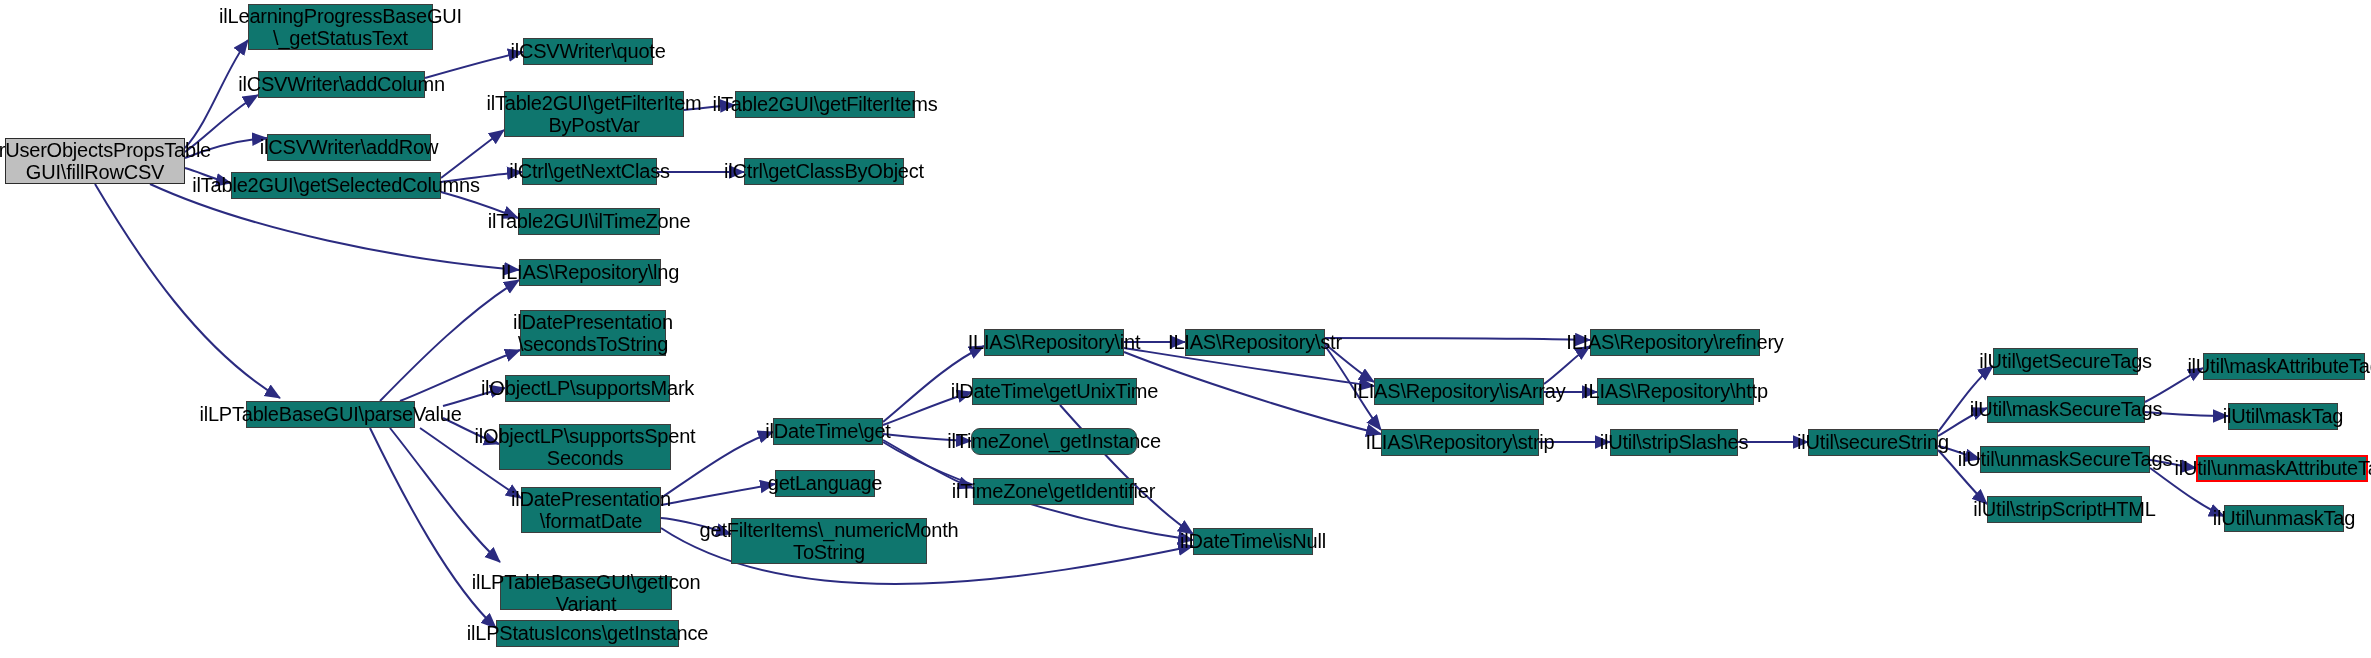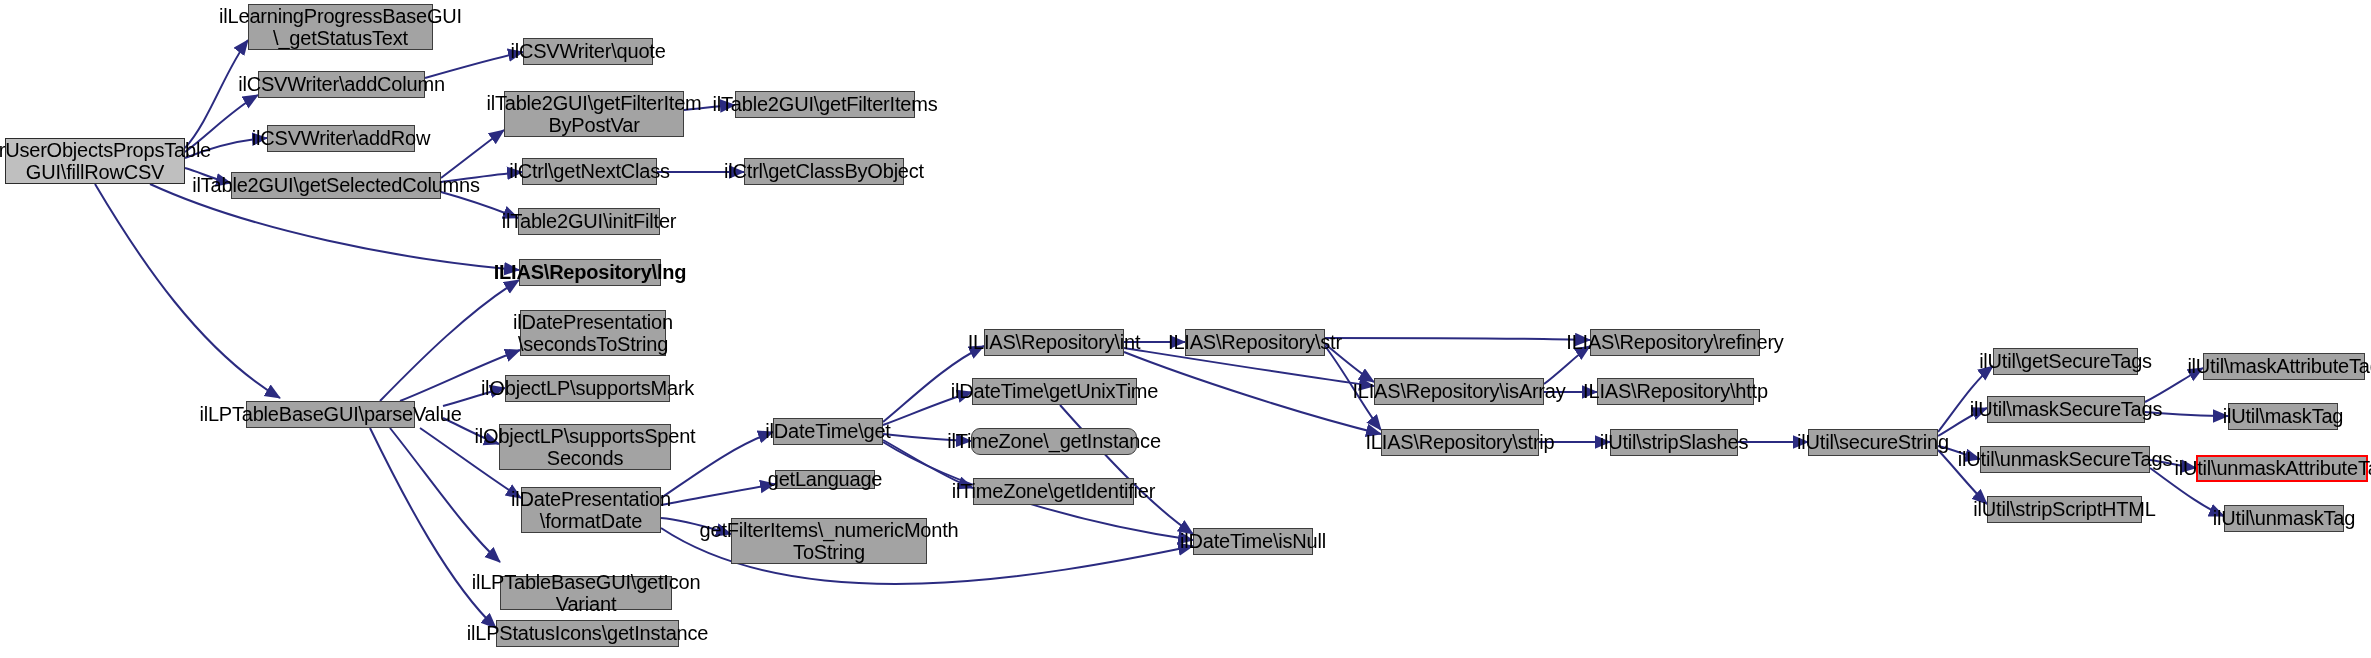--- a/index.html
+++ b/index.html
@@ -1,21 +1,21 @@
 <!DOCTYPE html>
 <html><head>
 <meta charset="utf-8">
 <style>
   html,body{margin:0;padding:0;background:#ffffff;}
   #canvas{position:relative;width:2371px;height:658px;background:#ffffff;
           font-family:"Liberation Sans","DejaVu Sans",sans-serif;}
   svg#edges{position:absolute;left:0;top:0;width:2371px;height:658px;overflow:visible;}
   .node{position:absolute;box-sizing:border-box;display:flex;align-items:center;
         justify-content:center;text-align:center;border:1.6px solid #3d3d3d;
-        background:#a3a3a3;color:#000000;font-size:20px;line-height:1.12;
+        background:#0f766e;color:#000000;font-size:20px;line-height:1.12;
         letter-spacing:-0.2px;white-space:pre-line;padding:0 4px;}
   .node.root{background:#bfbfbf;border-color:#2b2b2b;}
   .node.highlight{border-color:#ff0000;border-width:2px;}
 </style>
 </head>
 <body>
 
 <div id="canvas">
   <svg id="edges" viewBox="0 0 2371 658" xmlns="http://www.w3.org/2000/svg">
     <defs>
@@ -72,43 +72,43 @@
         <path d="M2150,460 C2165,462 2180,466 2196,468" fill="none" stroke="#2b2b80" stroke-width="2" marker-end="url(#arrow)"></path>
         <path d="M2150,468 C2175,486 2200,506 2224,516" fill="none" stroke="#2b2b80" stroke-width="2" marker-end="url(#arrow)"></path>
       </g>
   </svg>
   <div id="node-layer">
       <div class="node root" style="left: 5px; top: 138px; width: 180px; height: 46px;">ilTrUserObjectsPropsTable
 GUI\fillRowCSV</div>
       <div class="node" style="left: 248px; top: 4px; width: 185px; height: 46px;">ilLearningProgressBaseGUI
 \_getStatusText</div>
       <div class="node" style="left: 258px; top: 71px; width: 167px; height: 27px;">ilCSVWriter\addColumn</div>
-      <div class="node" style="left: 267px; top: 125px; width: 148px; height: 27px;">ilCSVWriter\addRow</div>
+      <div class="node" style="left: 267px; top: 134px; width: 164px; height: 27px;">ilCSVWriter\addRow</div>
       <div class="node" style="left: 231px; top: 172px; width: 210px; height: 27px;">ilTable2GUI\getSelectedColumns</div>
       <div class="node" style="left: 523px; top: 38px; width: 130px; height: 27px;">ilCSVWriter\quote</div>
       <div class="node" style="left: 504px; top: 91px; width: 180px; height: 46px;">ilTable2GUI\getFilterItem
 ByPostVar</div>
       <div class="node" style="left: 522px; top: 158px; width: 135px; height: 27px;">ilCtrl\getNextClass</div>
-      <div class="node" style="left: 518px; top: 208px; width: 142px; height: 27px;">ilTable2GUI\initFilter</div>
-      <div class="node" style="left: 519px; top: 259px; width: 142px; height: 27px; font-weight: bold;">ILIAS\Repository\lng</div>
+      <div class="node" style="left: 518px; top: 208px; width: 142px; height: 27px;">ilTable2GUI\ilTimeZone</div>
+      <div class="node" style="left: 519px; top: 259px; width: 142px; height: 27px;">ILIAS\Repository\lng</div>
       <div class="node" style="left: 735px; top: 91px; width: 180px; height: 27px;">ilTable2GUI\getFilterItems</div>
       <div class="node" style="left: 744px; top: 158px; width: 160px; height: 27px;">ilCtrl\getClassByObject</div>
       <div class="node" style="left: 520px; top: 310px; width: 146px; height: 46px;">ilDatePresentation
 \secondsToString</div>
       <div class="node" style="left: 505px; top: 375px; width: 165px; height: 27px;">ilObjectLP\supportsMark</div>
       <div class="node" style="left: 499px; top: 424px; width: 172px; height: 46px;">ilObjectLP\supportsSpent
 Seconds</div>
       <div class="node" style="left: 246px; top: 401px; width: 169px; height: 27px;">ilLPTableBaseGUI\parseValue</div>
       <div class="node" style="left: 521px; top: 487px; width: 140px; height: 46px;">ilDatePresentation
 \formatDate</div>
       <div class="node" style="left: 500px; top: 576px; width: 172px; height: 34px;">ilLPTableBaseGUI\getIcon
 Variant</div>
       <div class="node" style="left: 496px; top: 620px; width: 183px; height: 27px;">ilLPStatusIcons\getInstance</div>
       <div class="node" style="left: 773px; top: 418px; width: 110px; height: 27px;">ilDateTime\get</div>
-      <div class="node" style="left: 775px; top: 470px; width: 100px; height: 19px;">getLanguage</div>
+      <div class="node" style="left: 775px; top: 470px; width: 100px; height: 27px;">getLanguage</div>
       <div class="node" style="left: 731px; top: 518px; width: 196px; height: 46px;">getFilterItems\_numericMonth
 ToString</div>
       <div class="node" style="left: 972px; top: 378px; width: 165px; height: 27px;">ilDateTime\getUnixTime</div>
       <div class="node" style="left: 971px; top: 428px; width: 166px; height: 27px; border-radius: 9px;">ilTimeZone\_getInstance</div>
       <div class="node" style="left: 973px; top: 478px; width: 161px; height: 27px; text-align: right;">ilTimeZone\getIdentifier</div>
       <div class="node" style="left: 984px; top: 329px; width: 140px; height: 27px;">ILIAS\Repository\int</div>
       <div class="node" style="left: 1185px; top: 329px; width: 140px; height: 27px;">ILIAS\Repository\str</div>
       <div class="node" style="left: 1193px; top: 528px; width: 120px; height: 27px;">ilDateTime\isNull</div>
       <div class="node" style="left: 1374px; top: 378px; width: 170px; height: 27px;">ILIAS\Repository\isArray</div>
       <div class="node" style="left: 1381px; top: 429px; width: 158px; height: 27px;">ILIAS\Repository\strip</div>

